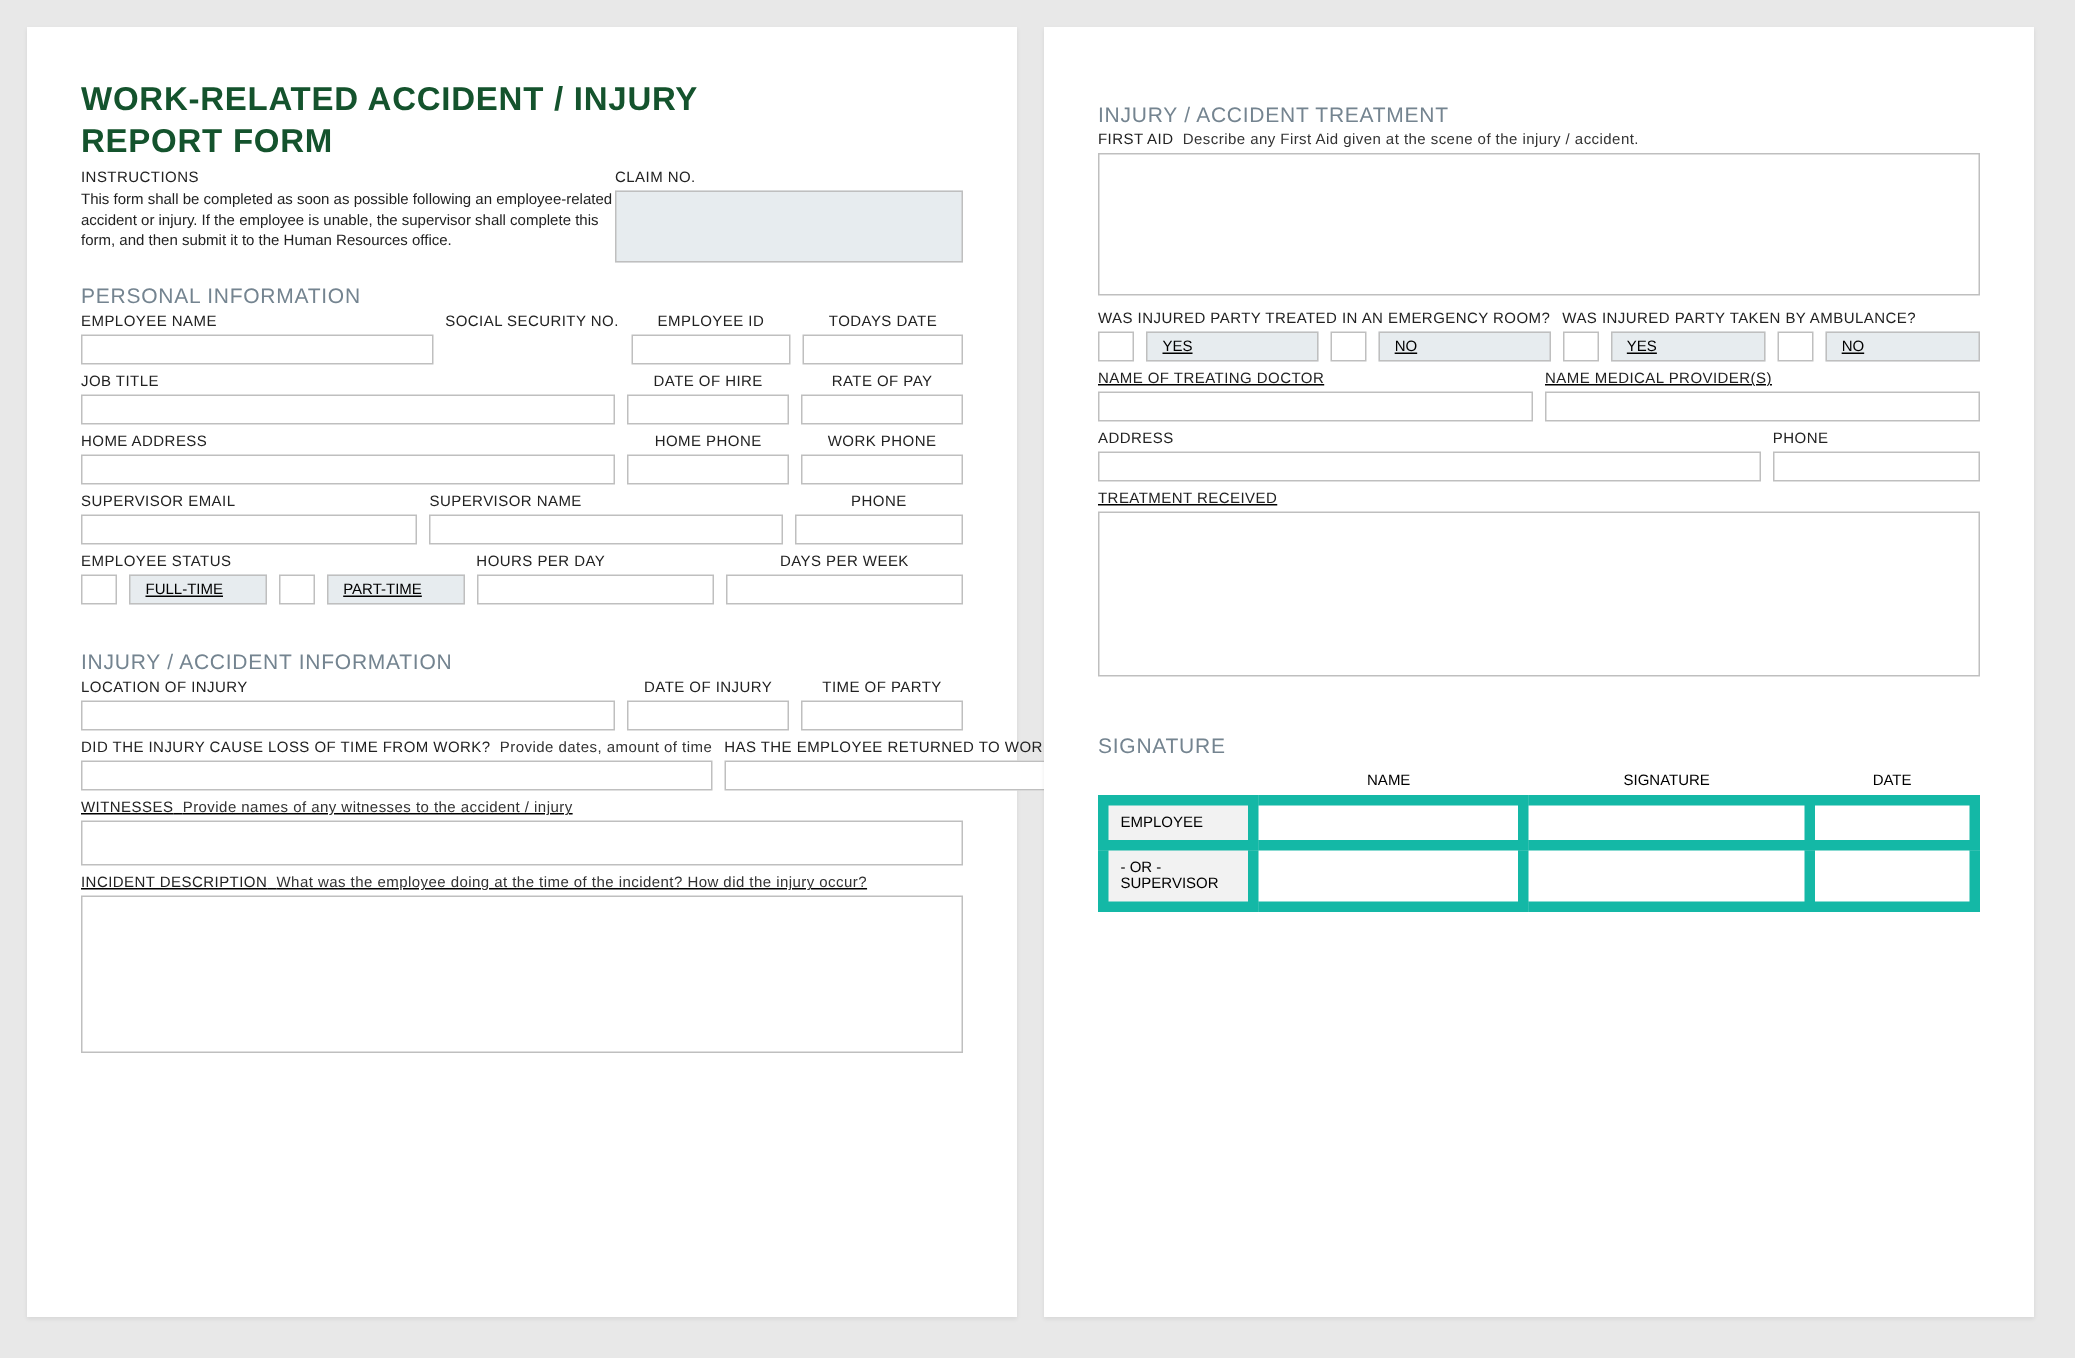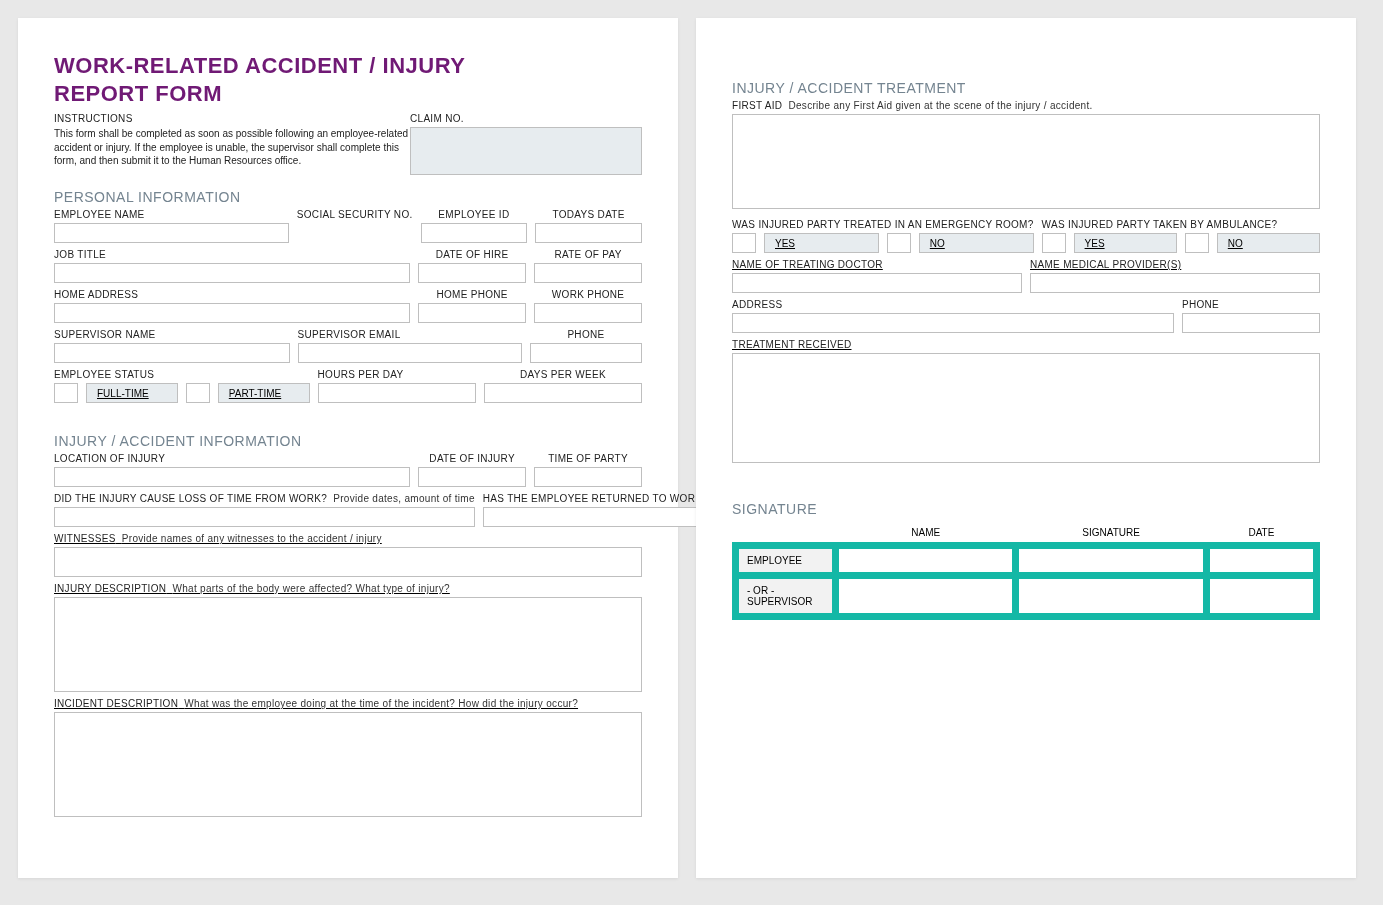--- a/index.html
+++ b/index.html
@@ -12,21 +12,21 @@
   }
   .page {
     background: #fff;
     width: 660px;
     min-height: 860px;
     padding: 34px 36px 36px 36px;
     box-shadow: 0 1px 3px rgba(0,0,0,0.08);
   }
   .page2 { padding-top: 50px; }
   h1.title {
-    color: #701a75;
+    color: #14532d;
     font-weight: 700;
     font-size: 22px;
     letter-spacing: 0.5px;
     line-height: 1.25;
     margin-bottom: 6px;
   }
   .section-head {
     color: #748490;
     font-size: 14px;
     letter-spacing: 0.5px;
@@ -151,26 +151,26 @@
       <span class="label" style="text-align:center">HOME PHONE</span>
       <div class="box"></div>
     </div>
     <div class="col" style="flex:1">
       <span class="label" style="text-align:center">WORK PHONE</span>
       <div class="box"></div>
     </div>
   </div>
 
   <div class="row">
+    <div class="col" style="flex:2">
+      <span class="label">SUPERVISOR EMAIL</span>
+      <div class="box"></div>
+    </div>
     <div class="col" style="flex:2.1">
       <span class="label">SUPERVISOR NAME</span>
-      <div class="box"></div>
-    </div>
-    <div class="col" style="flex:2">
-      <span class="label">SUPERVISOR EMAIL</span>
       <div class="box"></div>
     </div>
     <div class="col" style="flex:1">
       <span class="label" style="text-align:center">PHONE</span>
       <div class="box"></div>
     </div>
   </div>
 
   <div class="row">
     <div class="col" style="flex:2.1">
@@ -225,41 +225,33 @@
 
   <div class="row">
     <div class="col flex1">
       <span class="label">
         <span>WITNESSES</span>&nbsp;&nbsp;<span class="sublabel">Provide names of any witnesses to the accident / injury</span>
       </span>
       <div class="box tall2"></div>
     </div>
   </div>
 
-  <div class="row">
-    <div class="col flex1">
-      <span class="label">
-        <span>INJURY DESCRIPTION</span>&nbsp;&nbsp;<span class="sublabel">What parts of the body were affected?  What type of injury?</span>
-      </span>
-      <div class="box tall3"></div>
-    </div>
-  </div>
 
   <div class="row">
     <div class="col flex1">
       <span class="label">
         <span>INCIDENT DESCRIPTION</span>&nbsp;&nbsp;<span class="sublabel">What was the employee doing at the time of the incident?  How did the injury occur?</span>
       </span>
       <div class="box tall4"></div>
     </div>
   </div>
 </div>
 
 <div class="page page2">
-  <div class="section-head" style="margin-top:12px">INJURY / ACCIDENT TREATMENT</div>
+  <div class="section-head" style="margin-top:0">INJURY / ACCIDENT TREATMENT</div>
 
   <span class="label">
     <span>FIRST AID</span>&nbsp;&nbsp;<span class="sublabel">Describe any First Aid given at the scene of the injury / accident.</span>
   </span>
   <div class="box tall3"></div>
 
   <div class="gap"></div>
   <div class="row">
     <div class="col" style="flex:1">
       <span class="label">WAS INJURED PARTY TREATED IN AN EMERGENCY ROOM?</span>

